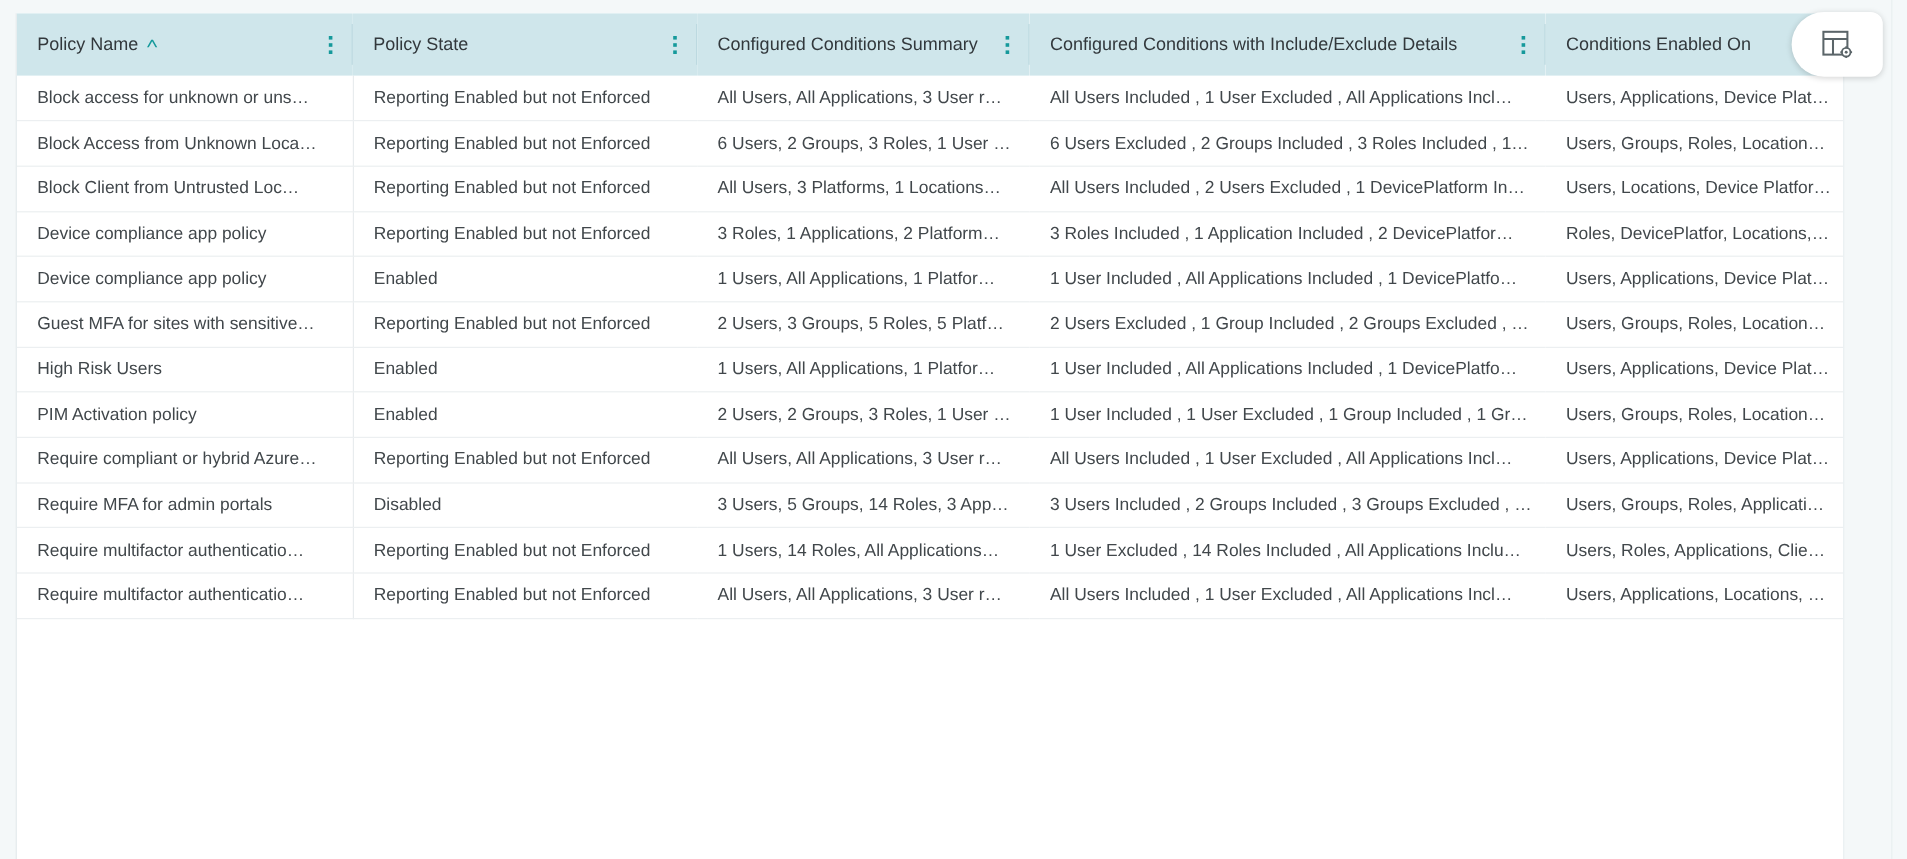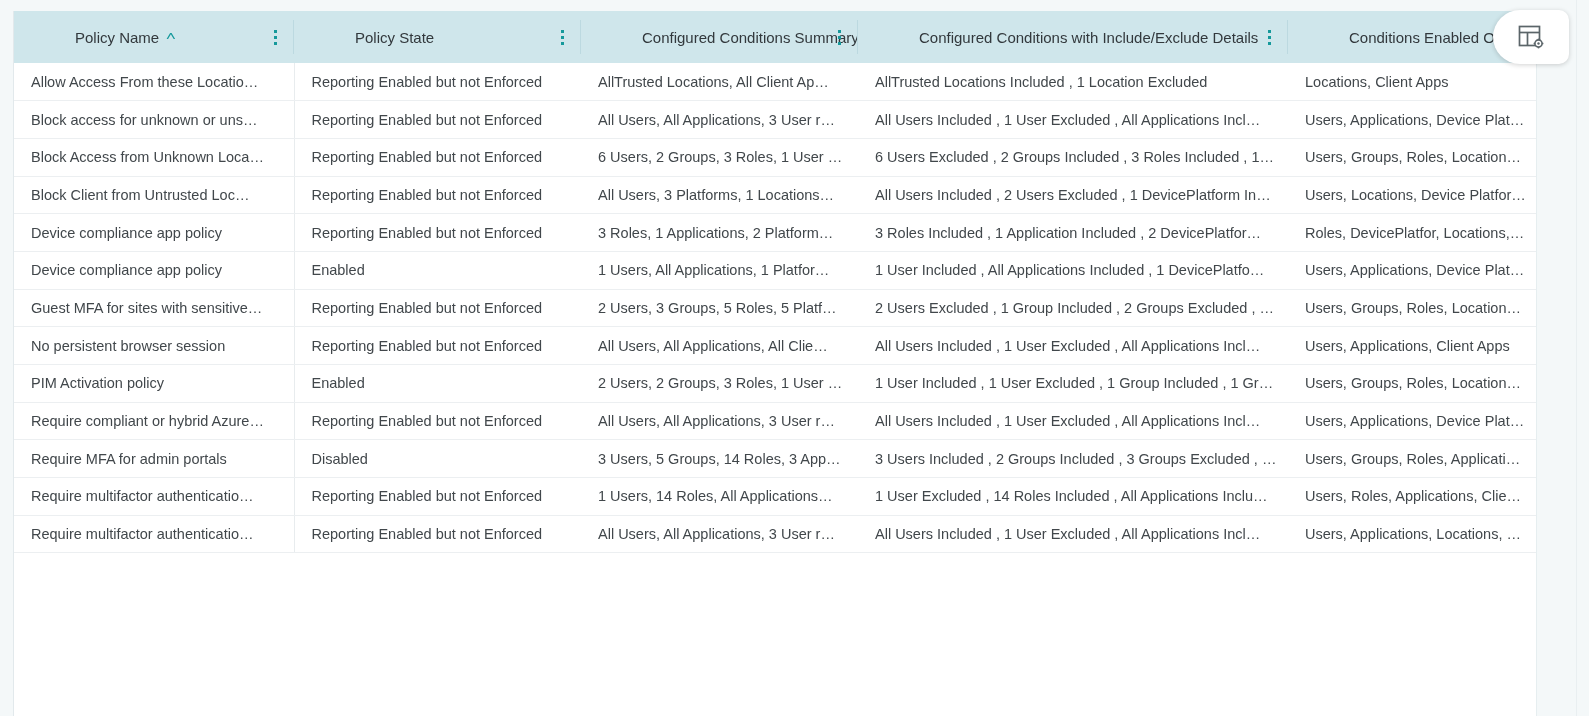--- a/index.html
+++ b/index.html
@@ -51,21 +51,20 @@
     color: #32383c;
     vertical-align: middle;
     position: relative;
     box-sizing: border-box;
     white-space: nowrap;
   }
   thead th .hdr-wrap {
     display: flex;
     align-items: center;
     gap: 8px;
-    margin-left: 44px;
   }
   .sort-caret {
     display: inline-block;
     color: #15999b;
     font-size: 13px;
     line-height: 1;
     transform: scaleX(1.35) translateY(-1px);
   }
   .kebab {
     position: absolute;
@@ -204,27 +203,20 @@
           </th>
           <th>
             <span class="hdr-wrap">
               <span>Conditions Enabled On</span>
             </span>
           </th>
         </tr>
       </thead>
       <tbody id="grid-body">
           <tr>
-            <td class="first-col">Allow Access From these Locatio…</td>
-            <td>Reporting Enabled but not Enforced</td>
-            <td>AllTrusted Locations, All Client Ap…</td>
-            <td>AllTrusted Locations Included , 1 Location Excluded</td>
-            <td>Locations, Client Apps</td>
-          </tr>
-          <tr>
             <td class="first-col">Block access for unknown or uns…</td>
             <td>Reporting Enabled but not Enforced</td>
             <td>All Users, All Applications, 3 User r…</td>
             <td>All Users Included , 1 User Excluded , All Applications Incl…</td>
             <td>Users, Applications, Device Platfor…</td>
           </tr>
           <tr>
             <td class="first-col">Block Access from Unknown Loca…</td>
             <td>Reporting Enabled but not Enforced</td>
             <td>6 Users, 2 Groups, 3 Roles, 1 User …</td>
@@ -253,25 +245,25 @@
             <td>Users, Applications, Device Platfor…</td>
           </tr>
           <tr>
             <td class="first-col">Guest MFA for sites with sensitive…</td>
             <td>Reporting Enabled but not Enforced</td>
             <td>2 Users, 3 Groups, 5 Roles, 5 Platf…</td>
             <td>2 Users Excluded , 1 Group Included , 2 Groups Excluded , …</td>
             <td>Users, Groups, Roles, Locations, D…</td>
           </tr>
           <tr>
-            <td class="first-col">No persistent browser session</td>
-            <td>Reporting Enabled but not Enforced</td>
-            <td>All Users, All Applications, All Clie…</td>
-            <td>All Users Included , 1 User Excluded , All Applications Incl…</td>
-            <td>Users, Applications, Client Apps</td>
+            <td class="first-col">High Risk Users</td>
+            <td>Enabled</td>
+            <td>1 Users, All Applications, 1 Platfor…</td>
+            <td>1 User Included , All Applications Included , 1 DevicePlatfo…</td>
+            <td>Users, Applications, Device Platfor…</td>
           </tr>
           <tr>
             <td class="first-col">PIM Activation policy</td>
             <td>Enabled</td>
             <td>2 Users, 2 Groups, 3 Roles, 1 User …</td>
             <td>1 User Included , 1 User Excluded , 1 Group Included , 1 Gr…</td>
             <td>Users, Groups, Roles, Locations, D…</td>
           </tr>
           <tr>
             <td class="first-col">Require compliant or hybrid Azure…</td>

